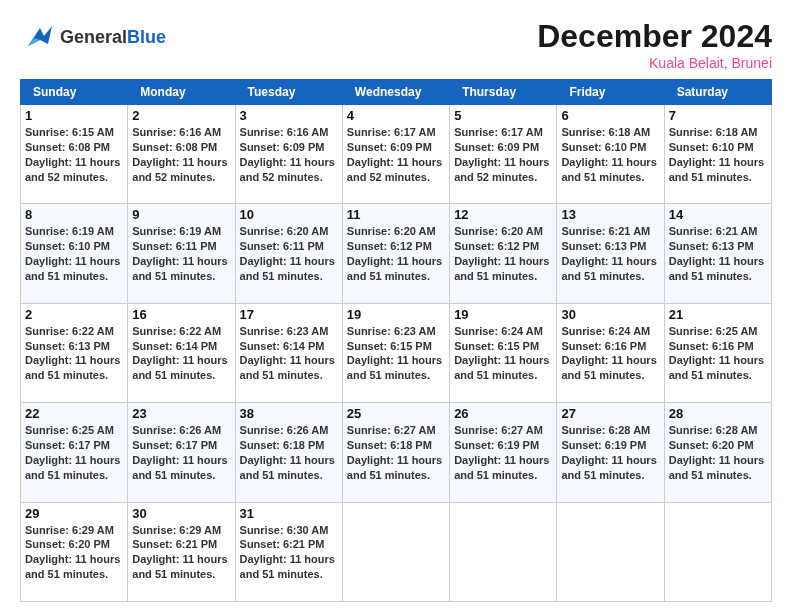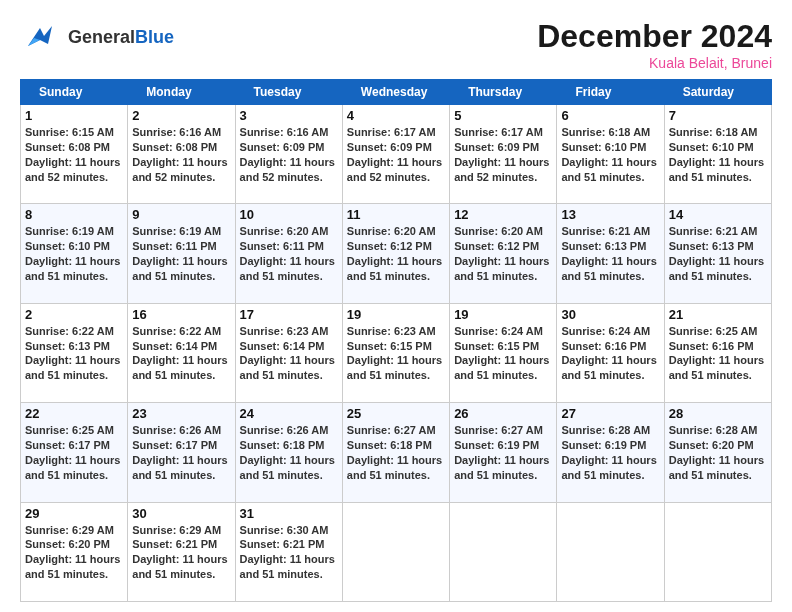--- a/index.html
+++ b/index.html
@@ -38,21 +38,21 @@
     }
     .calendar {
       flex: 1;
       border-collapse: collapse;
       width: 100%;
       font-size: 10px;
     }
     .calendar th {
       background: #1565c0;
       color: #fff;
-      padding: 5px 18px;
+      padding: 5px 12px;
       text-align: left;
       font-size: 12px;
       font-weight: bold;
       border: 1px solid #1565c0;
     }
     .calendar td {
       vertical-align: top;
       border: 1px solid #ccc;
       padding: 3px 4px;
       width: 14.28%;
@@ -81,21 +81,21 @@
     
     .calendar tbody tr:nth-child(even) td {
       background: #f5f8ff;
     }
     .calendar tbody tr:nth-child(even) td.empty-cell {
       background: #efefef;
     }
     .logo-wrapper {
       display: flex;
       align-items: center;
-      gap: 12px;
+      gap: 4px;
     }
   </style>
 </head>
 <body>
 
 <div class="page">
   <div class="header">
     <div class="logo-wrapper">
       <div>
         <svg width="36" height="36" viewBox="0 0 36 36">
@@ -222,21 +222,21 @@
         <tr>
           <td>
             <span class="day-num">22</span>
 <div class="day-info">Sunrise: 6:25 AM<br>Sunset: 6:17 PM<br>Daylight: 11 hours and 51 minutes.</div>
           </td>
           <td>
             <span class="day-num">23</span>
 <div class="day-info">Sunrise: 6:26 AM<br>Sunset: 6:17 PM<br>Daylight: 11 hours and 51 minutes.</div>
           </td>
           <td>
-            <span class="day-num">24</span>
+            <span class="day-num">38</span>
 <div class="day-info">Sunrise: 6:26 AM<br>Sunset: 6:18 PM<br>Daylight: 11 hours and 51 minutes.</div>
           </td>
           <td>
             <span class="day-num">25</span>
 <div class="day-info">Sunrise: 6:27 AM<br>Sunset: 6:18 PM<br>Daylight: 11 hours and 51 minutes.</div>
           </td>
           <td>
             <span class="day-num">26</span>
 <div class="day-info">Sunrise: 6:27 AM<br>Sunset: 6:19 PM<br>Daylight: 11 hours and 51 minutes.</div>
           </td>

